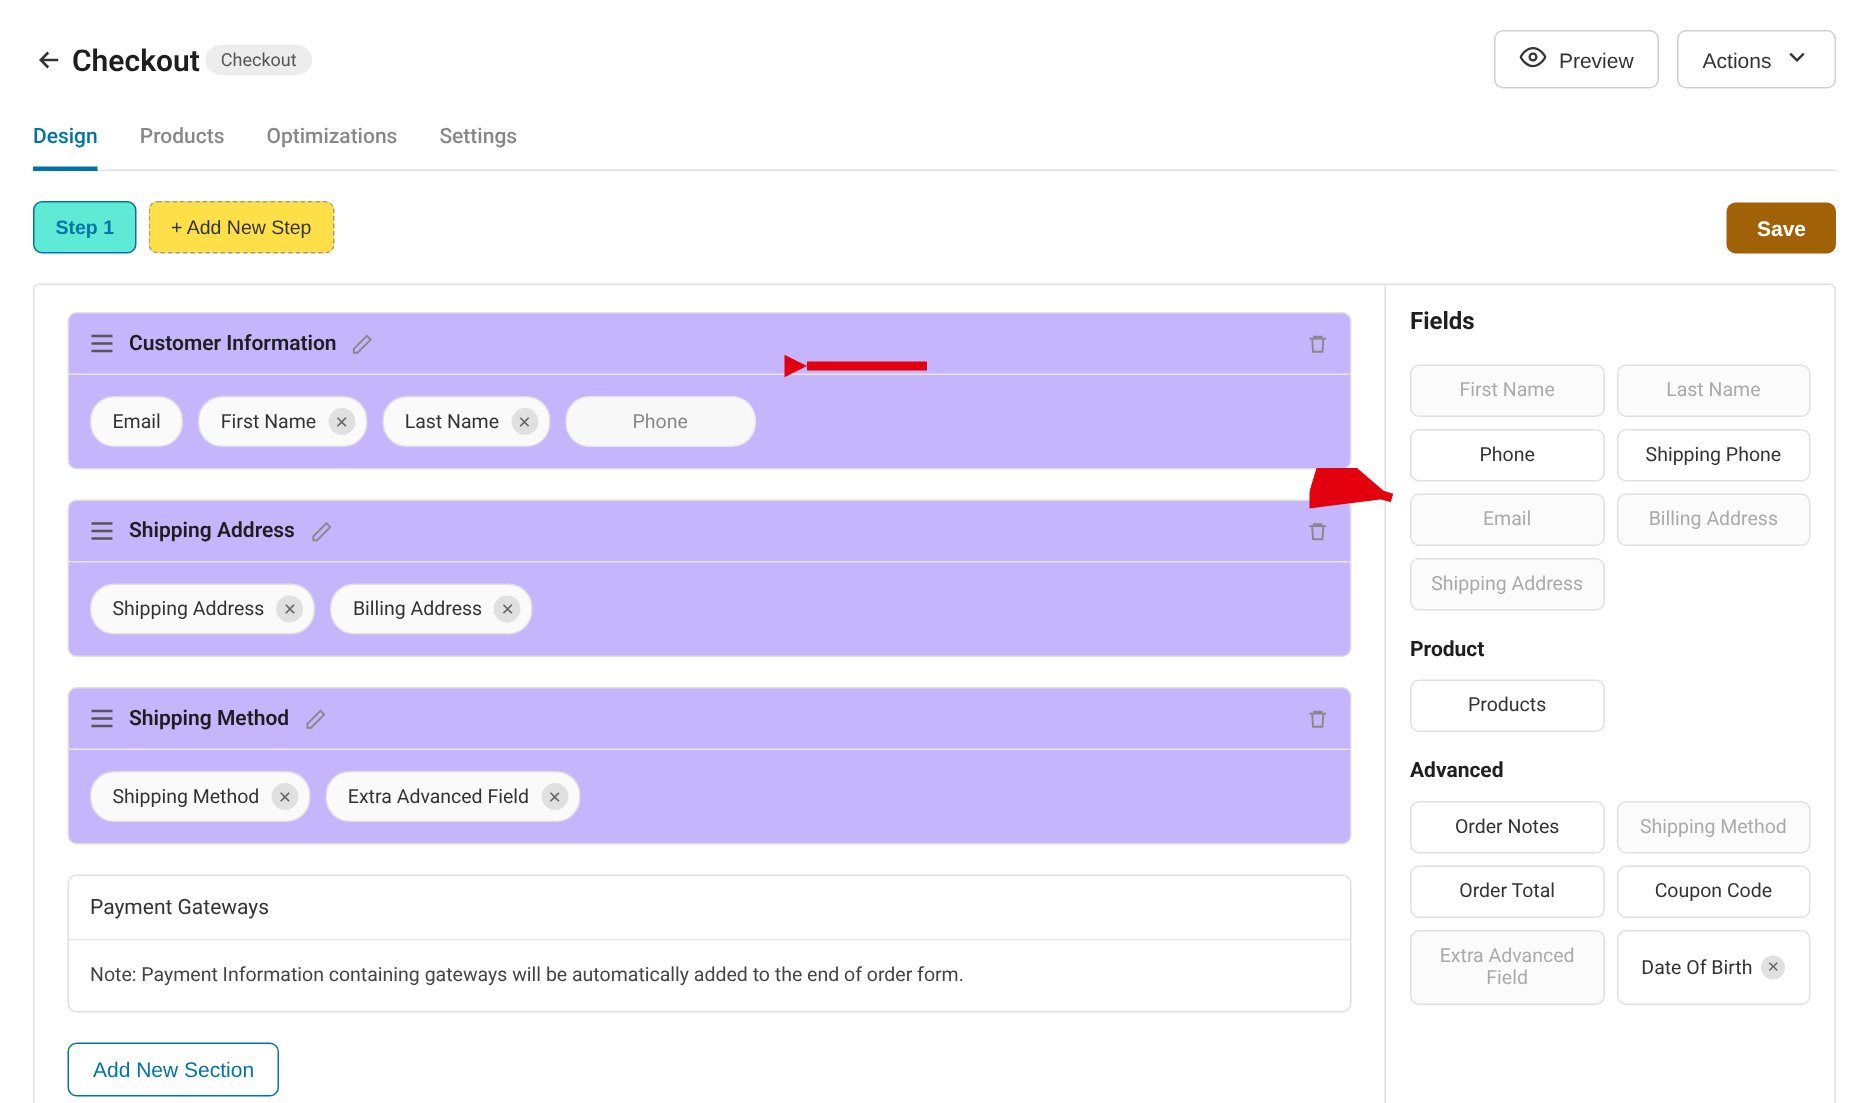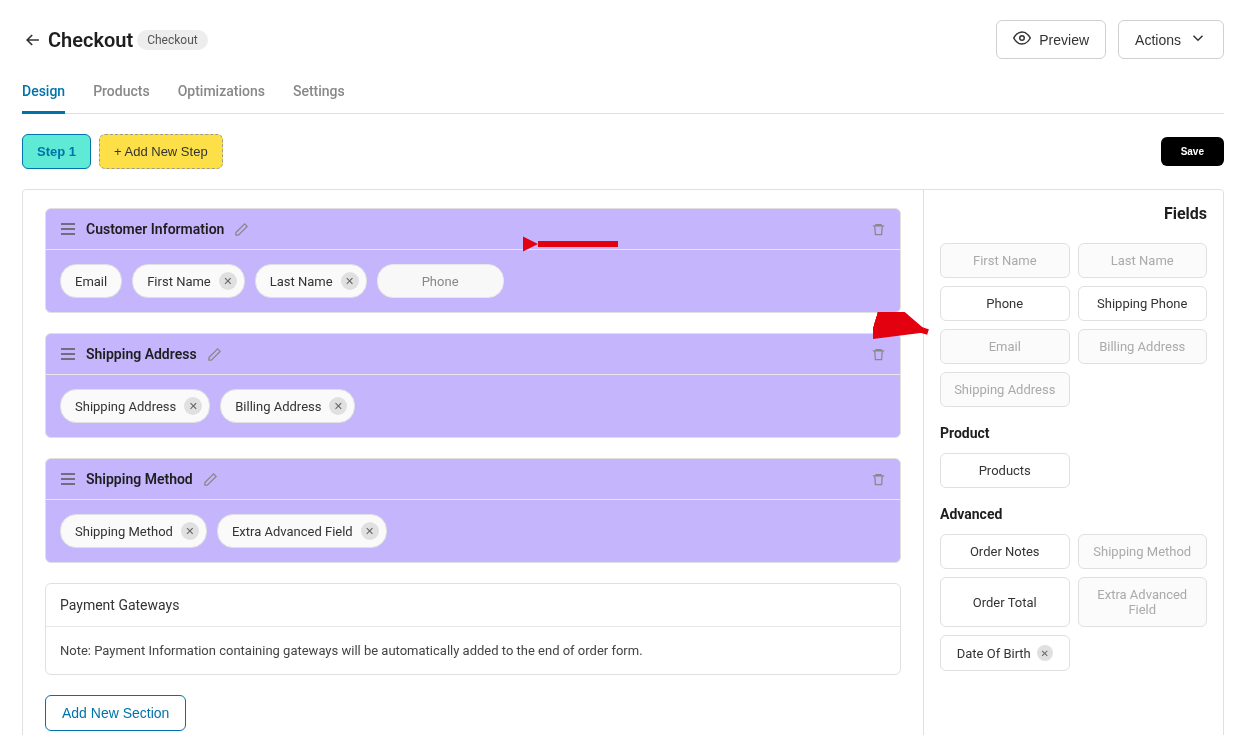--- a/index.html
+++ b/index.html
@@ -123,25 +123,25 @@
       padding: 9px 14px;
       border: 1px dashed #999;
       color: #333;
       background: #fde047;
       border-radius: 6px;
       cursor: pointer;
       font-size: 13px;
     }
     .save-btn {
       padding: 9px 20px;
-      background: #000000;
+      background: #a16207;
       color: #fff;
       border: none;
       border-radius: 6px;
-      font-size: 10px;
+      font-size: 14px;
       font-weight: 600;
       cursor: pointer;
     }
     .layout {
       display: flex;
       gap: 0;
       border: 1px solid #e0e0e0;
       border-radius: 4px;
     }
     .main-col {
@@ -258,21 +258,20 @@
       font-weight: 500;
       border-radius: 6px;
       cursor: pointer;
       font-size: 14px;
     }
     .side-heading {
       font-size: 16px;
       font-weight: 700;
       color: #1e1e1e;
       margin-bottom: 20px;
-      text-align: right;
     }
     .side-subheading {
       font-size: 14px;
       font-weight: 700;
       color: #1e1e1e;
       margin-bottom: 12px;
       margin-top: 18px;
     }
     .side-subheading:first-of-type {
       margin-top: 0;
@@ -538,20 +537,21 @@
       <div class="side-subheading">Product</div>
       <div class="field-grid">
         <div class="field-pill">Products</div>
       </div>
 
       <div class="side-subheading">Advanced</div>
       <div class="field-grid">
         <div class="field-pill">Order Notes</div>
         <div class="field-pill disabled">Shipping Method</div>
         <div class="field-pill">Order Total</div>
+        <div class="field-pill">Coupon Code</div>
         <div class="field-pill disabled">Extra Advanced Field</div>
         <div class="field-pill">
           <span>Date Of Birth</span>
           <span class="field-pill-remove">✕</span>
         </div>
       </div>
 
     </div>
   </div>
 </div>

